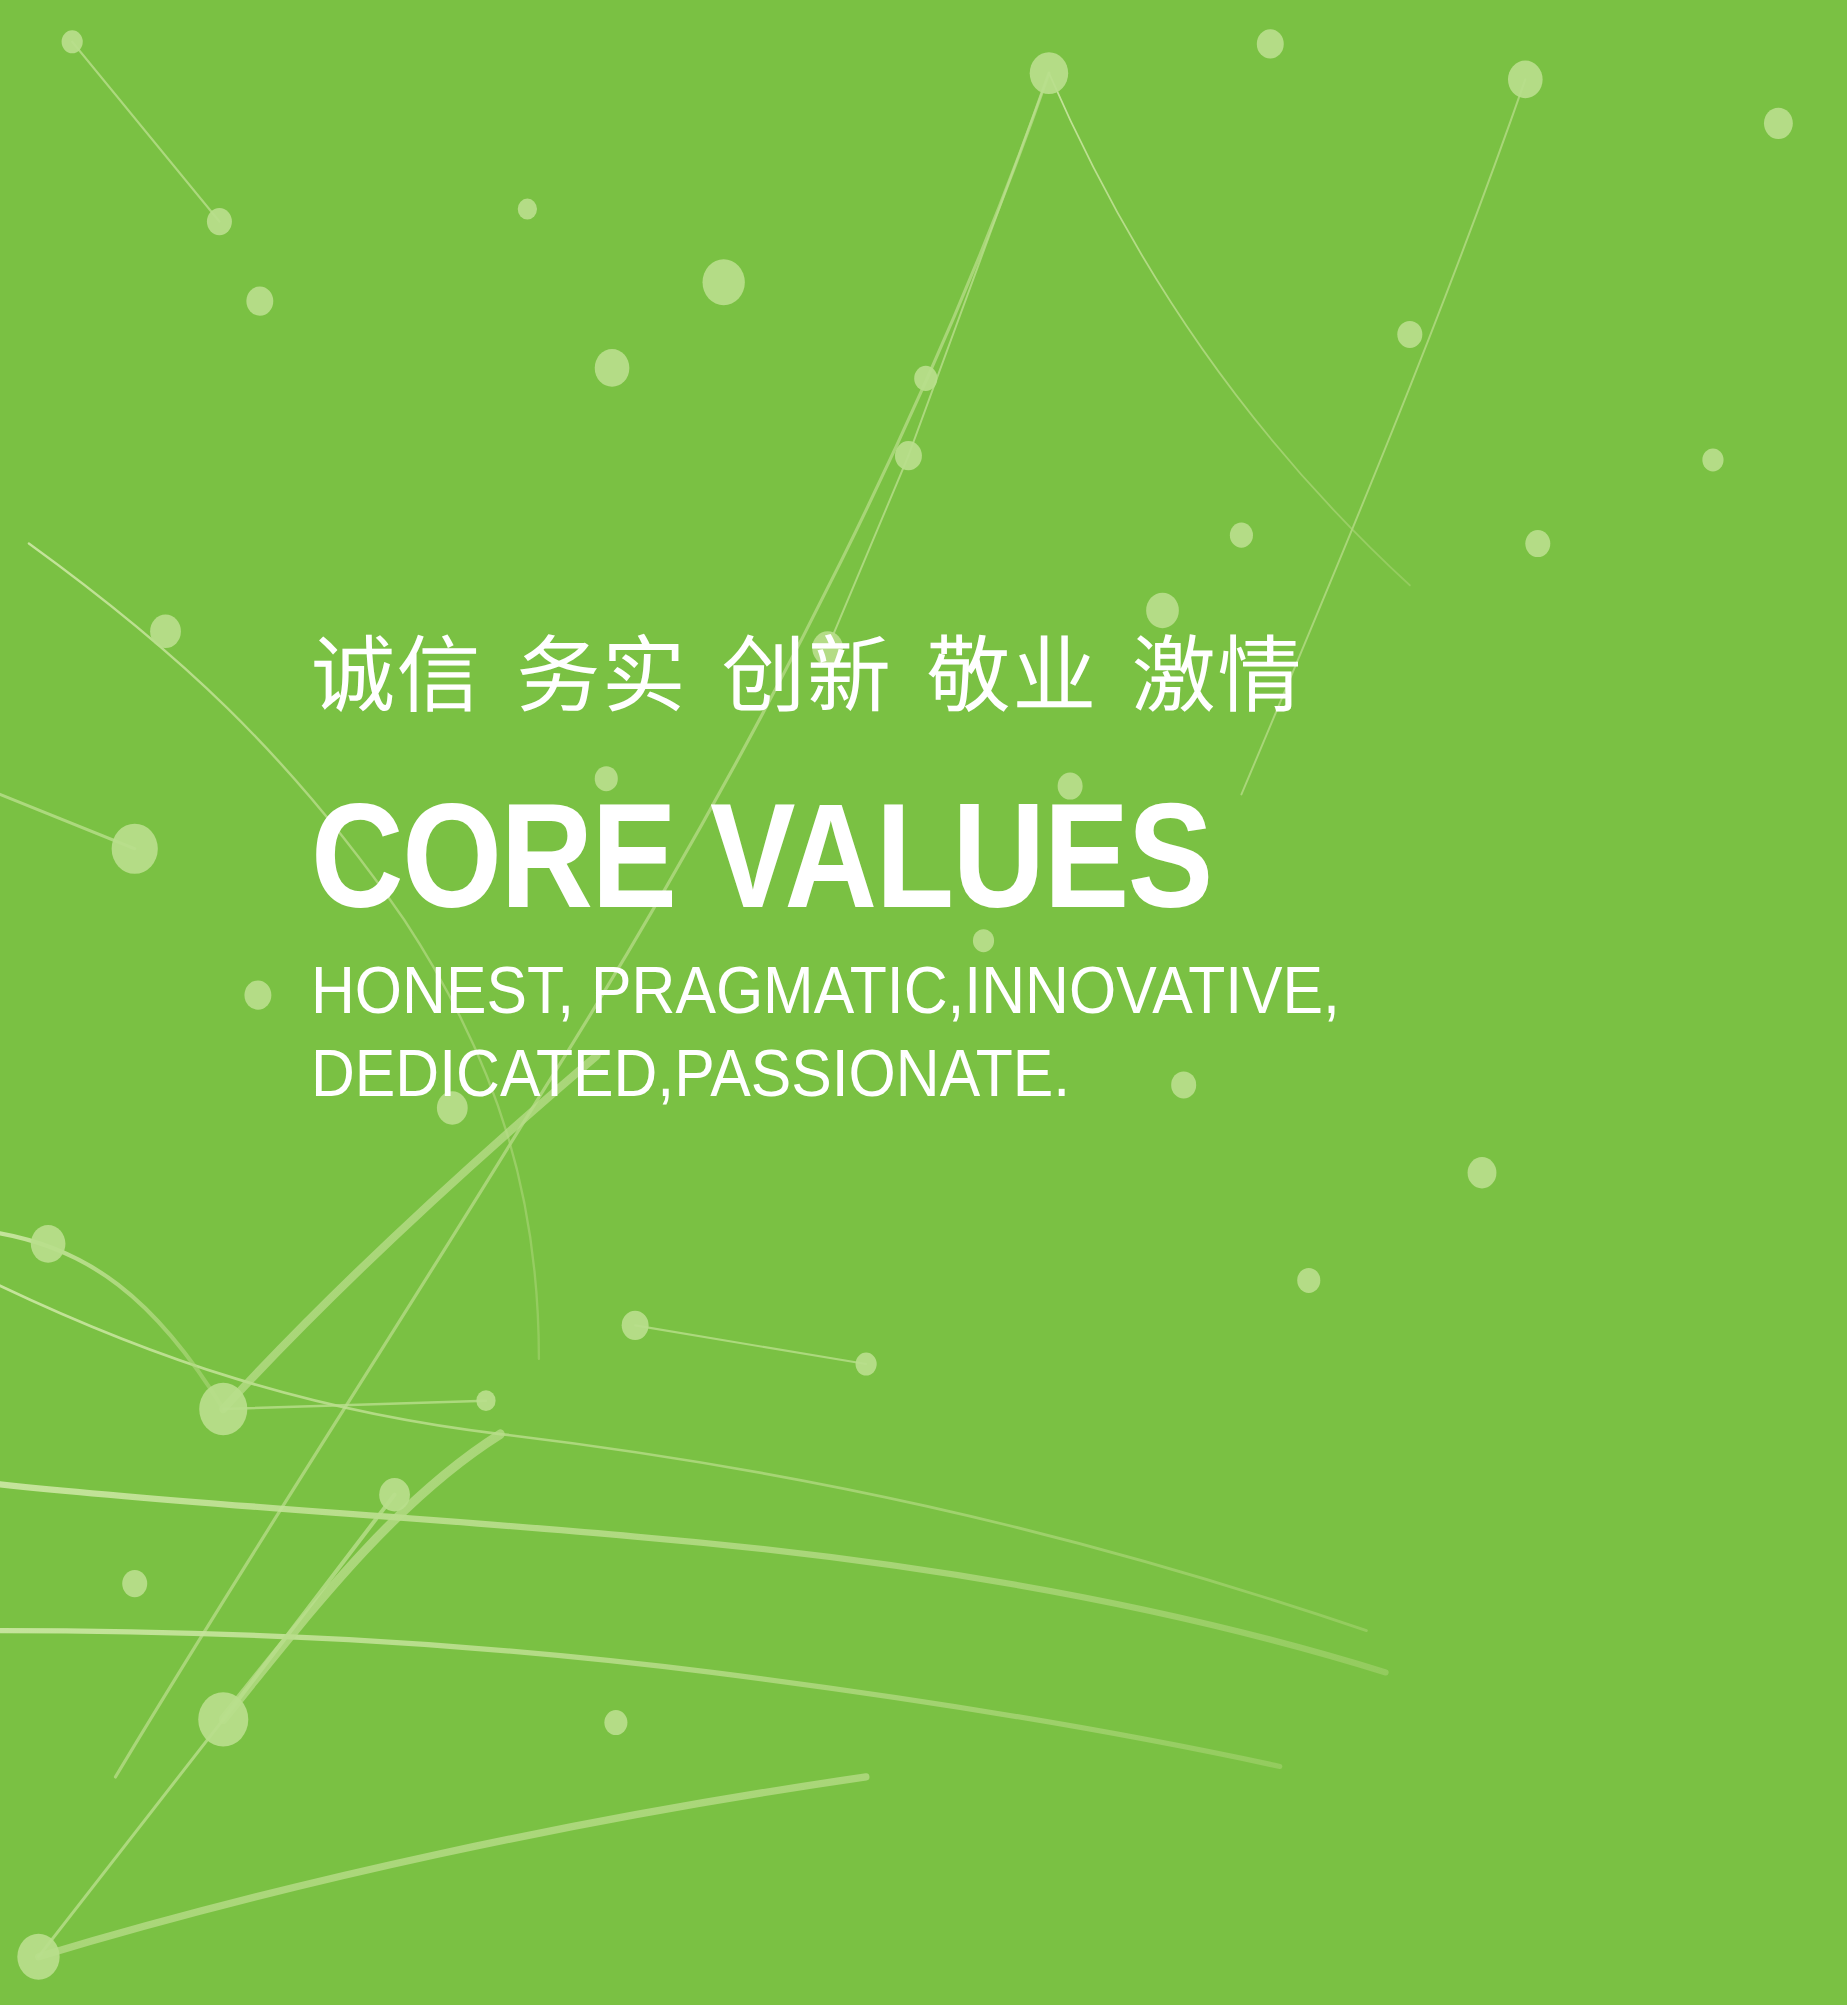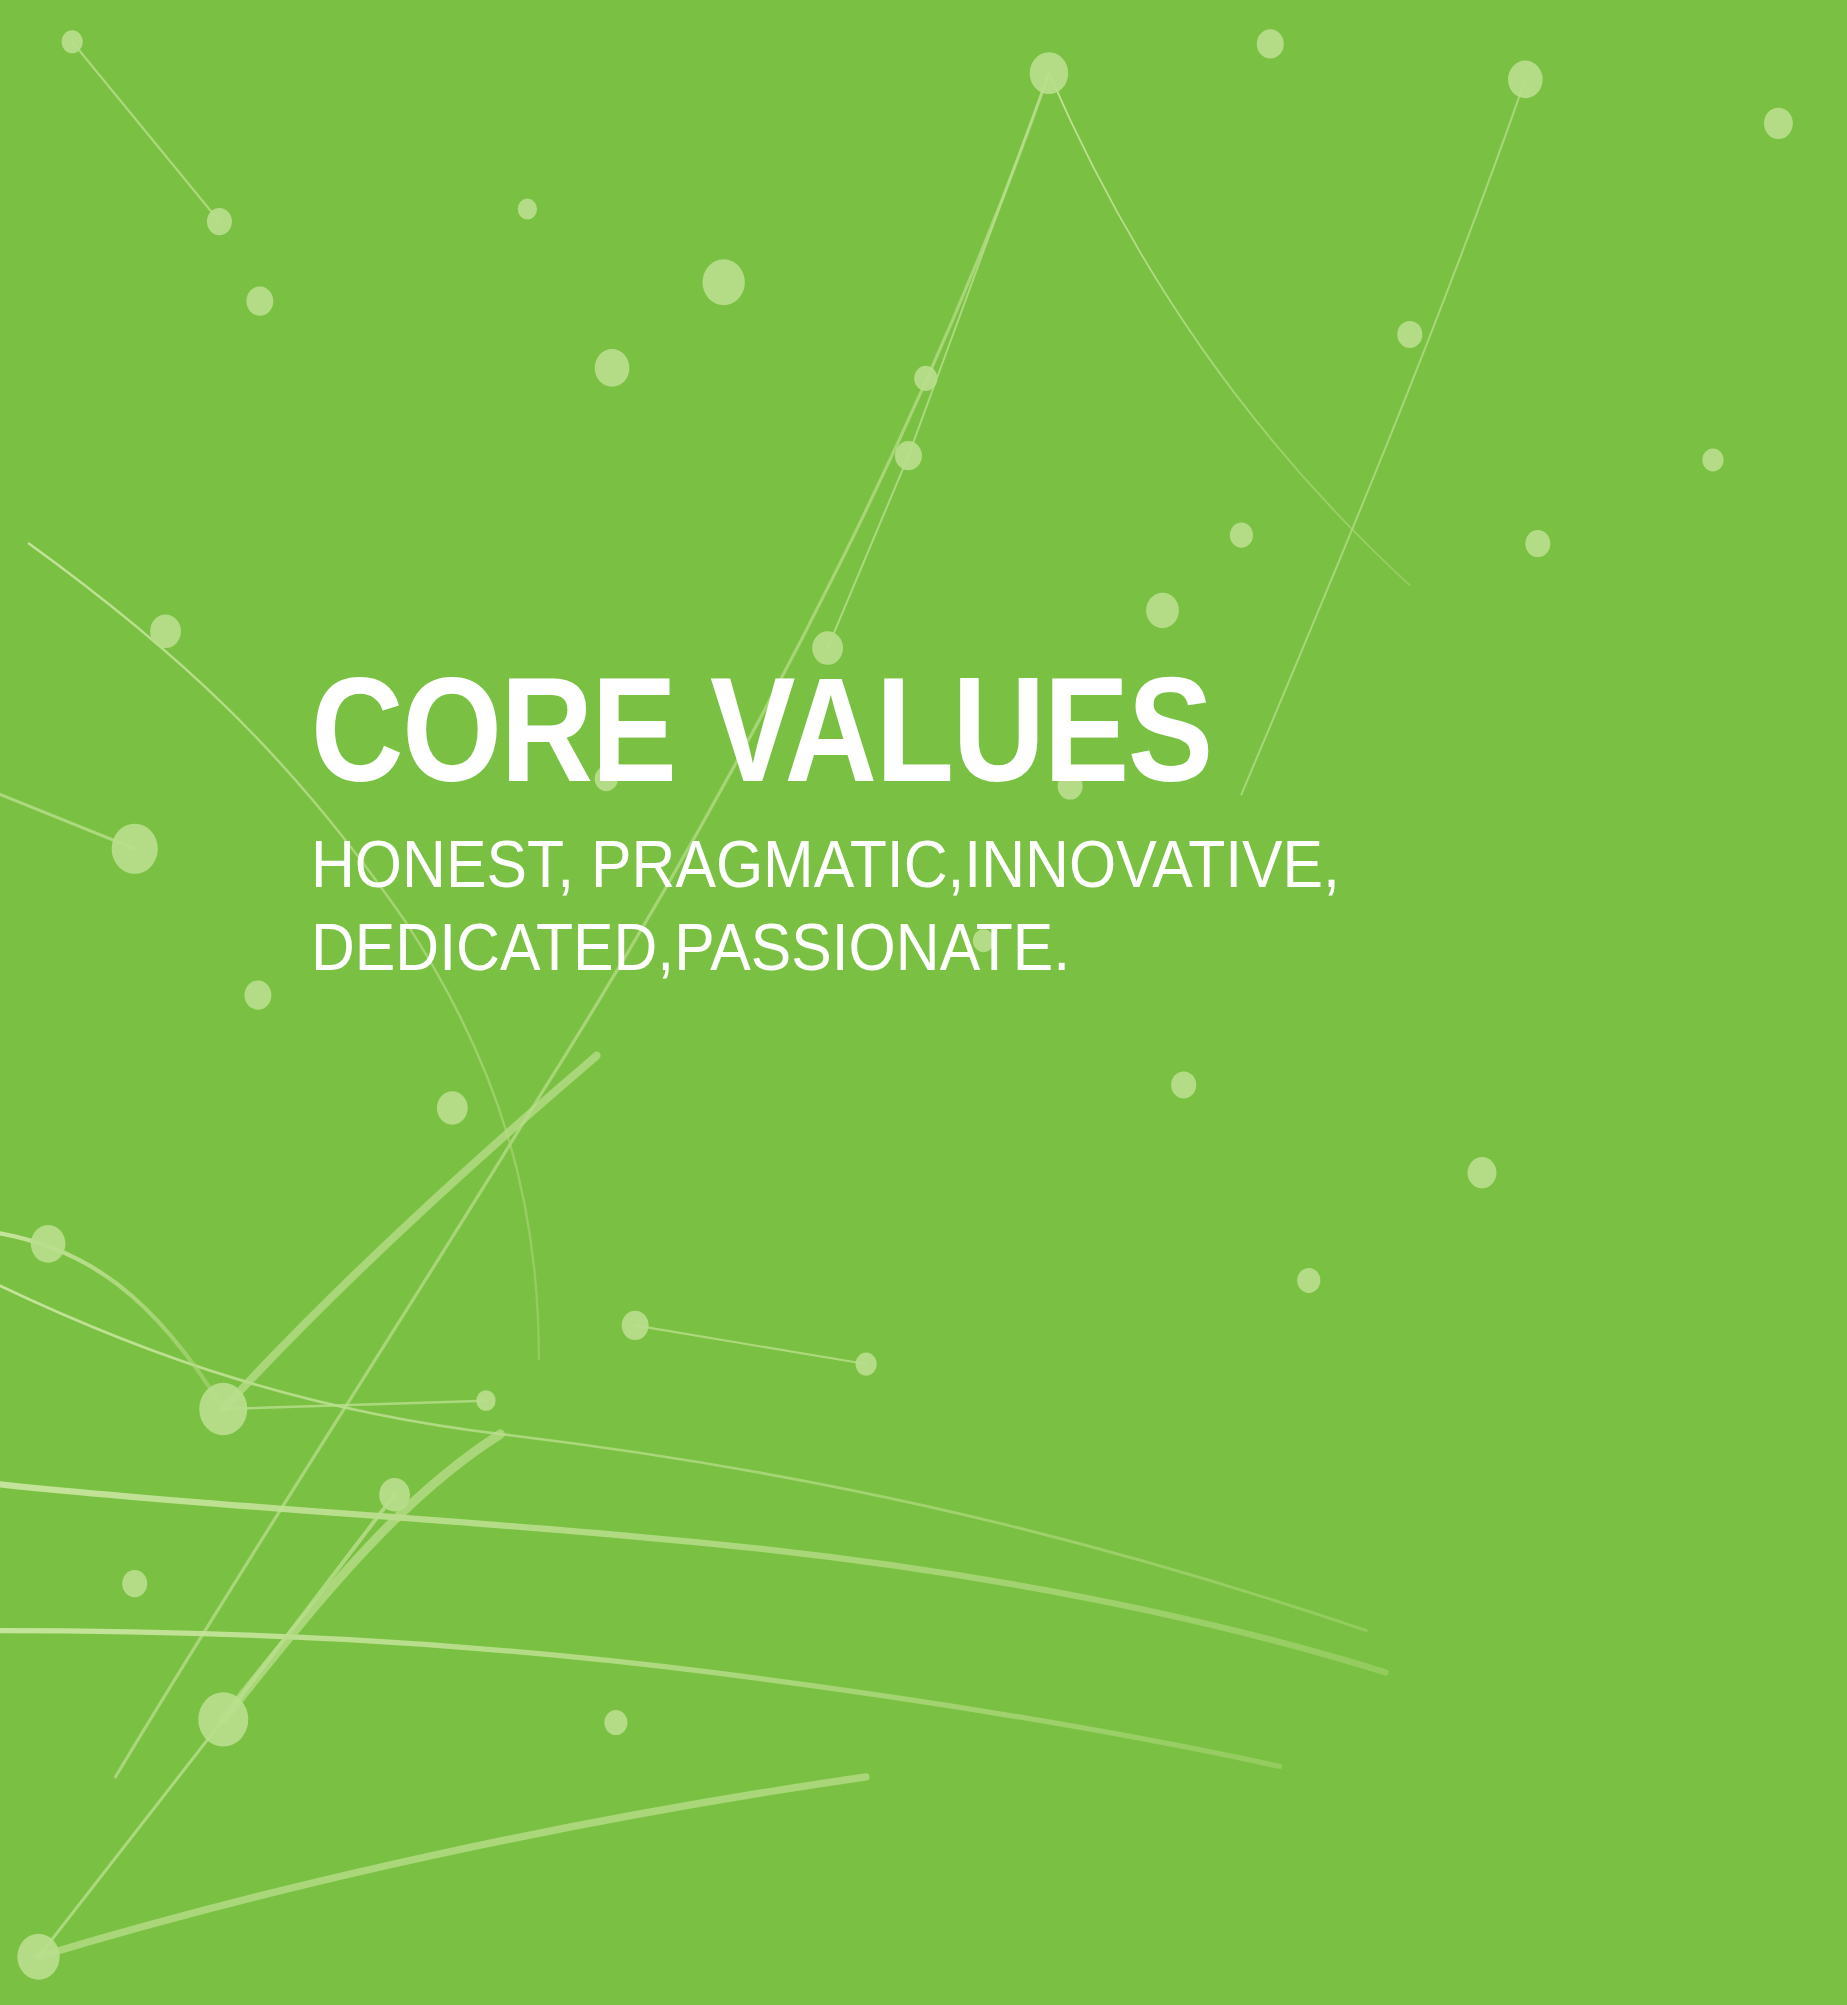--- a/index.html
+++ b/index.html
@@ -163,20 +163,23 @@
         <circle cx="232" cy="1645" r="26"></circle>
         <circle cx="40" cy="1872" r="22"></circle>
         <circle cx="640" cy="1648" r="12"></circle>
       </g>
     </g>
   </svg>
 
   <div class="content">
 
 
+    <p class="subtitle-cn">
+      <span class="word">诚信</span><span class="word">务实</span><span class="word">创新</span><span class="word">敬业</span><span class="word">激情</span>
+    </p>
 
     <h2 class="title-en">CORE VALUES</h2>
 
     <div class="subtitle-en">
       <div>HONEST, PRAGMATIC,INNOVATIVE,</div>
       <div>DEDICATED,PASSIONATE.</div>
     </div>
 
   </div>
 </div>

